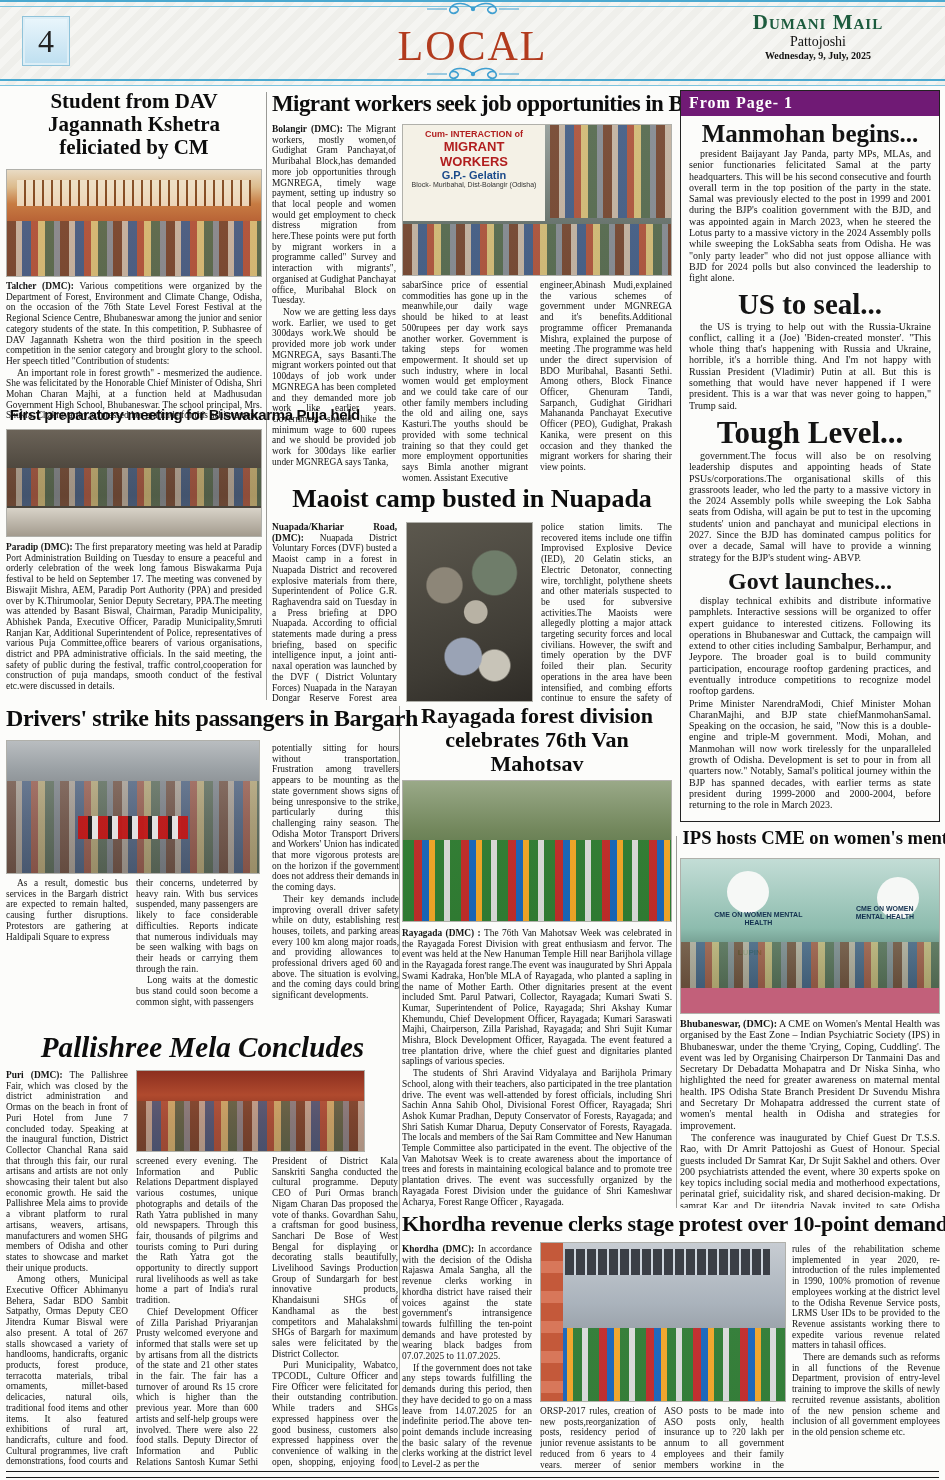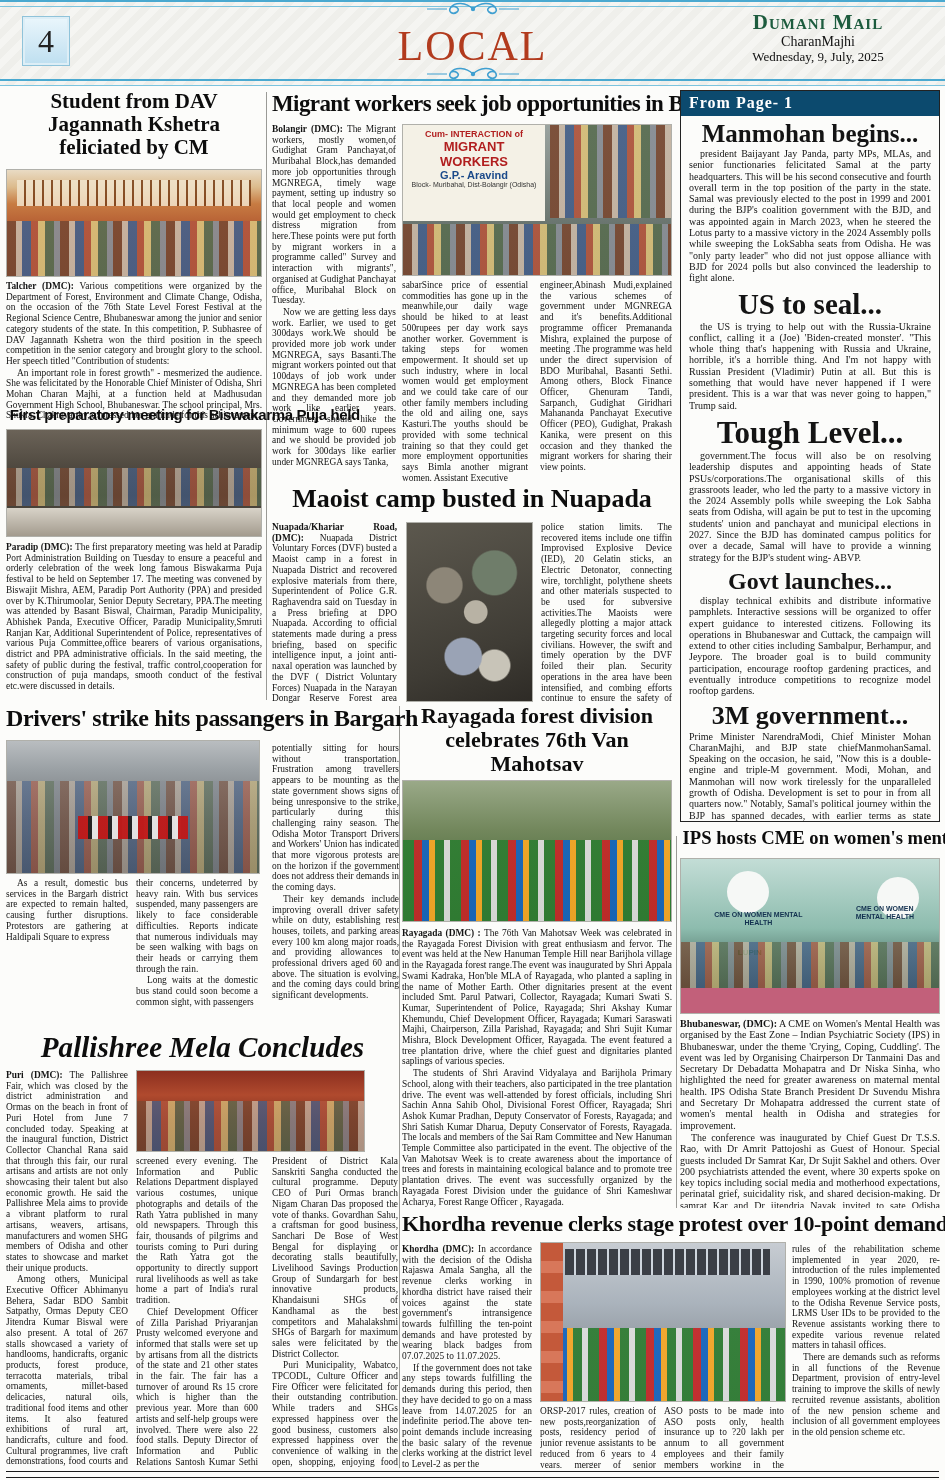--- a/index.html
+++ b/index.html
@@ -15,21 +15,21 @@
   .flourish{position:absolute;left:50%;transform:translateX(-50%);}
   .pagenum-box{position:absolute;left:22px;top:16px;width:46px;height:48px;
     background:linear-gradient(180deg,#eaf6fc,#bedff0);border:1px solid #8fc3da;
     box-shadow:0 0 0 2px #ddeef6 inset;display:flex;align-items:center;justify-content:center;
     font-size:32px;color:#222;}
   .local-title{position:absolute;left:0;right:0;top:22px;text-align:center;
     font-size:42px;letter-spacing:2px;color:#b23b1e;font-weight:normal;}
   .mast-right{position:absolute;right:12px;top:10px;width:230px;text-align:center;line-height:1.15;}
   .paper-name{font-size:21px;font-weight:bold;color:#1d5c3e;font-variant:small-caps;letter-spacing:1px;}
   .paper-city{font-size:14px;color:#111;}
-  .paper-date{font-size:13px;font-weight:normal;color:#111;}
+  .paper-date{font-size:10px;font-weight:bold;color:#111;}
 
   
   .vrule{position:absolute;width:1px;background:#9a9a96;}
   .footline{position:absolute;left:6px;width:933px;height:5px;
     border-top:1.6px solid #1a1a1a;border-bottom:1.6px solid #1a1a1a;}
 
   
   .hl{font-weight:bold;text-align:center;margin:0;color:#0d0d0d;}
   .hl-nowrap{white-space:nowrap;}
   .hl-cond{font-family:"Liberation Sans",sans-serif;letter-spacing:-0.4px;}
@@ -86,21 +86,21 @@
   .lupin{position:absolute;top:58%;left:22%;color:#1e6b34;font-family:"Liberation Sans",sans-serif;
     font-weight:bold;font-size:8px;}
   .ph-khordha{background:linear-gradient(180deg,#c7ccd2,#aab3bc 38%,#8f959c 70%,#7d838a 100%);}
   .ph-khordha::before{content:'';position:absolute;top:4%;left:10%;right:6%;height:16%;
     background:#3b3f46 repeating-linear-gradient(90deg,transparent 0 9px,#cfd6de 9px 11px);}
   .ph-khordha::after{content:'';position:absolute;top:0;bottom:0;left:0;width:9%;
     background:repeating-linear-gradient(180deg,#c4593a 0 18px,#d8775a 18px 30px);}
 
   
   .fp-box{border:1.5px solid #222;box-sizing:border-box;overflow:hidden;background:#fcfcfa;}
-  .fp-banner{background:#0c4a6e;color:#fff;font-weight:bold;font-size:16px;
+  .fp-banner{background:#701a75;color:#fff;font-weight:bold;font-size:16px;
     padding:3px 8px 4px 8px;letter-spacing:1px;}
   .fp-inner{padding:2px 8px 4px 8px;}
   .fp-h{font-weight:bold;text-align:center;margin:3px 0 2px 0;line-height:1.0;}
 </style>
 </head>
 <body>
 
 <div class="page">
 
   <div class="abs masthead">
@@ -119,21 +119,21 @@
           <circle cx="48" cy="8" r="2.2" fill="#3f9fd0"></circle>
           <path d="M2 8 H22 M74 8 H94" stroke="#3f9fd0" stroke-width="1"></path>
         </svg>
     </span>
     <div class="pagenum-box">
         <span>4</span>
       </div>
     <div class="local-title">LOCAL</div>
     <div class="mast-right">
       <div class="paper-name">Dumani Mail</div>
-      <div class="paper-city">CharanMajhi</div>
+      <div class="paper-city">Pattojoshi</div>
       <div class="paper-date">Wednesday, 9, July, 2025</div>
     </div>
   </div>
 
   <div class="vrule" style="left:266px;top:92px;height:608px;"></div>
   <div class="vrule" style="left:399px;top:706px;height:762px;"></div>
   <div class="vrule" style="left:676px;top:836px;height:372px;"></div>
 
   <div class="abs" style="left:6px;top:90px;width:256px;height:312px;">
     <h2 class="hl" style="font-size:21px;line-height:23px;margin-bottom:10px;">Student from DAV Jagannath Kshetra feliciated by CM</h2>
@@ -161,21 +161,21 @@
     <div class="abs bt-sm" style="left:0;top:34px;width:124px;height:356px;">
       <p><b class="dl">Bolangir (DMC):</b> <span>The Migrant workers, mostly women,of Gudighat Gram Panchayat,of Muribahal Block,has demanded more job opportunities through MGNREGA, timely wage payment, setting up industry so that local people and women would get employment to check distress migration from here.These points were put forth by migrant workers in a programme called" Survey and interaction with migrants", organised at Gudighat Panchayat office, Muribahal Block on Tuesday.</span></p>
       <p class="ind"><span>Now we are getting less days work. Earlier, we used to get 300days work.We should be provided more job work under MGNREGA, says Basanti.The migrant workers pointed out that 100days of job work under MGNREGA has been completed and they demanded more job work like earlier years. Government should hike the minimum wage to 600 rupees and we should be provided job work for 300days like earlier under MGNREGA says Tanka,</span></p>
     </div>
     <div class="photo ph-migrant" style="left:130px;top:34px;width:268px;height:150px;">
       <div class="crowd" style="left:55%;height:62%;top:0;bottom:auto;"></div>
       <div class="crowd" style="height:34%;"></div>
       <div class="ph-banner">
         <div class="r1">Cum- INTERACTION of</div>
         <div class="r2">MIGRANT WORKERS</div>
-        <div class="r3">G.P.- Aravind</div>
+        <div class="r3">G.P.- Gelatin</div>
         <div class="r4">Block- Muribahal, Dist-Bolangir (Odisha)</div>
       </div>
     </div>
     <div class="abs bt-sm" style="left:130px;top:190px;width:126px;height:202px;">
       <p><span>sabarSince price of essential commodities has gone up in the meanwhile,our daily wage should be hiked to at least 500rupees per day work says another worker. Government is taking steps for women empowerment. It should set up such industry, where in local women would get employment and we could take care of our other family members including the old and ailing one, says Kasturi.The youths should be provided with some technical training so that they could get more employment opportunities says Bimla another migrant women. Assistant Executive</span></p>
     </div>
     <div class="abs bt-sm" style="left:268px;top:190px;width:132px;height:202px;">
       <p><span>engineer,Abinash Mudi,explained the various schemes of government under MGNREGA and it's benefits.Additional programme officer Premananda Mishra, explained the purpose of meeting .The programme was held under the direct supervision of BDO Muribahal, Basanti Sethi. Among others, Block Finance Officer, Ghenuram Tandi, Sarpanch, Gudighat Giridhari Mahananda Panchayat Executive Officer (PEO), Gudighat, Prakash Kanika, were present on this occasion and they thanked the migrant workers for sharing their view points.</span></p>
     </div>
   </div>
@@ -254,21 +254,20 @@
           <p class="ind"><span>the US is trying to help out with the Russia-Ukraine conflict, calling it a (Joe) 'Biden-created monster'. "This whole thing that's happening with Russia and Ukraine, horrible, it's a horrible thing. And I'm not happy with Russian President (Vladimir) Putin at all. But this is something that would have never happened if I were president. This is a war that was never going to happen," Trump said.</span></p>
         </div>
       <h3 class="fp-h" style="font-size:31px;margin-top:5px;">Tough Level...</h3>
       <div class="bt">
           <p class="ind"><span>government.The focus will also be on resolving leadership disputes and appointing heads of State PSUs/corporations.The organisational skills of this grassroots leader, who led the party to a massive victory in the 2024 Assembly polls while sweeping the Lok Sabha seats from Odisha, will again be put to test in the upcoming students' union and panchayat and municipal elections in 2027. Since the BJD has dominated campus politics for over a decade, Samal will have to provide a winning strategy for the BJP's student wing- ABVP.</span></p>
         </div>
       <h3 class="fp-h" style="font-size:24px;margin-top:5px;">Govt launches...</h3>
       <div class="bt">
           <p class="ind"><span>display technical exhibits and distribute informative pamphlets. Interactive sessions will be organized to offer expert guidance to interested citizens. Following its operations in Bhubaneswar and Cuttack, the campaign will extend to other cities including Sambalpur, Berhampur, and Jeypore. The broader goal is to build community participation, encourage rooftop gardening practices, and eventually introduce competitions to recognize model rooftop gardens.</span></p>
         </div>
-      <h3 class="fp-h" style="font-size:26px;margin-top:5px;">3M government...</h3>
       <div class="bt">
           <p><span>Prime Minister NarendraModi, Chief Minister Mohan CharanMajhi, and BJP state chiefManmohanSamal. Speaking on the occasion, he said, "Now this is a double-engine and triple-M government. Modi, Mohan, and Manmohan will now work tirelessly for the unparalleled growth of Odisha. Development is set to pour in from all quarters now." Notably, Samal's political journey within the BJP has spanned decades, with earlier terms as state president during 1999-2000 and 2000-2004, before returning to the role in March 2023.</span></p>
         </div>
 
     </div>
   </div>
 
   <div class="abs" style="left:680px;top:826px;width:260px;height:382px;">
     <h2 class="hl hl-nowrap" style="font-size:19px;line-height:24px;transform:scaleX(0.98);transform-origin:center;">IPS hosts CME on women's mental health</h2>
     <div class="photo ph-ips" style="left:0;top:32px;width:258px;height:154px;">

